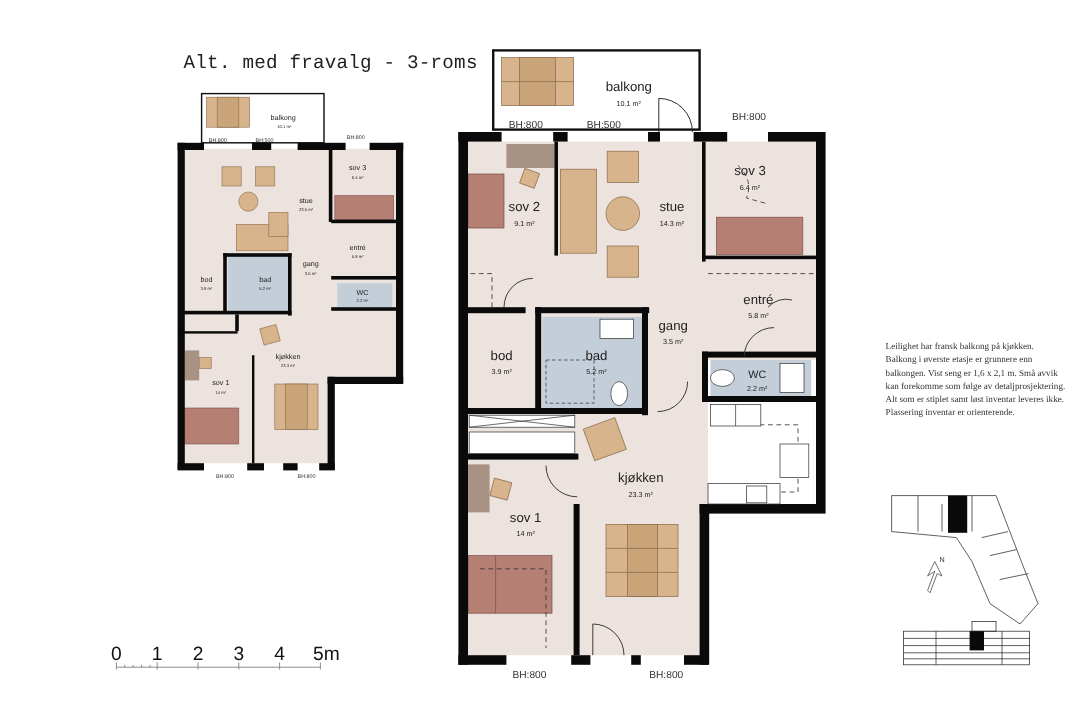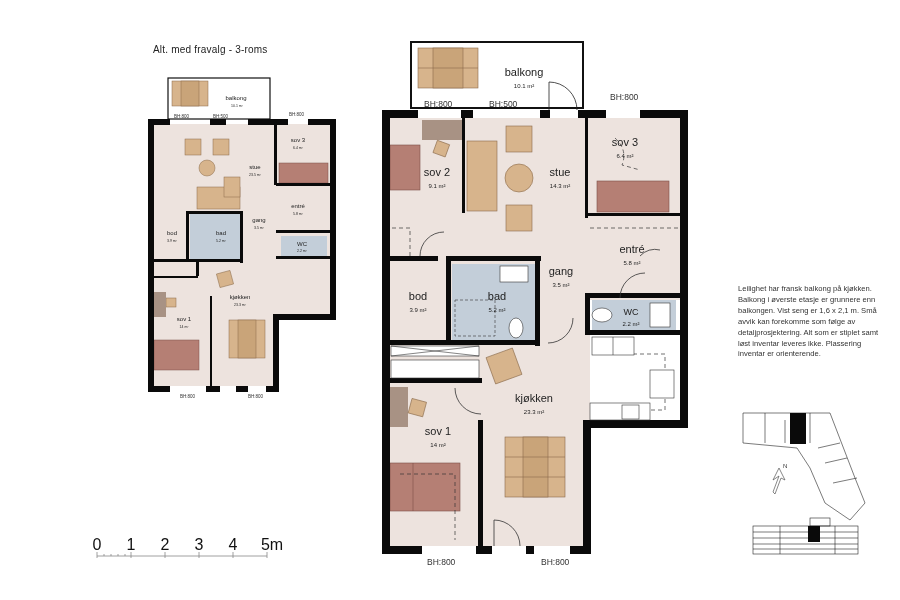--- a/index.html
+++ b/index.html
@@ -1,18 +1,18 @@
 <!DOCTYPE html>
 <html><head>
 <meta charset="utf-8">
 <style>
   html, body { margin: 0; padding: 0; background: #ffffff; }
   body { width: 900px; height: 600px; position: relative; overflow: hidden; font-family: "Liberation Sans", sans-serif; }
-  .title { position: absolute; left: 153px; top: 44px; font-family: Liberation Sans, sans-serif; font-size: 10px; color: #222; letter-spacing: 0.2px; }
-  .note { position: absolute; left: 738px; top: 284px; width: 150px; font-family: Liberation Sans, sans-serif; font-size: 7.6px; line-height: 10.9px; color: #333; }
+  .title { position: absolute; left: 153px; top: 44px; font-family: Liberation Mono, monospace; font-size: 16px; color: #222; letter-spacing: 0.2px; }
+  .note { position: absolute; left: 738px; top: 284px; width: 150px; font-family: Liberation Serif, serif; font-size: 7.6px; line-height: 10.9px; color: #333; }
   svg text { font-family: "Liberation Sans", sans-serif; }
   .scale { position: absolute; left: 92px; top: 534px; }
 </style>
 </head>
 <body>
 
 <div class="title">Alt. med fravalg - 3-roms</div>
 
 <svg style="position:absolute;left:0;top:0" width="900" height="600" viewBox="0 0 900 600">
 

